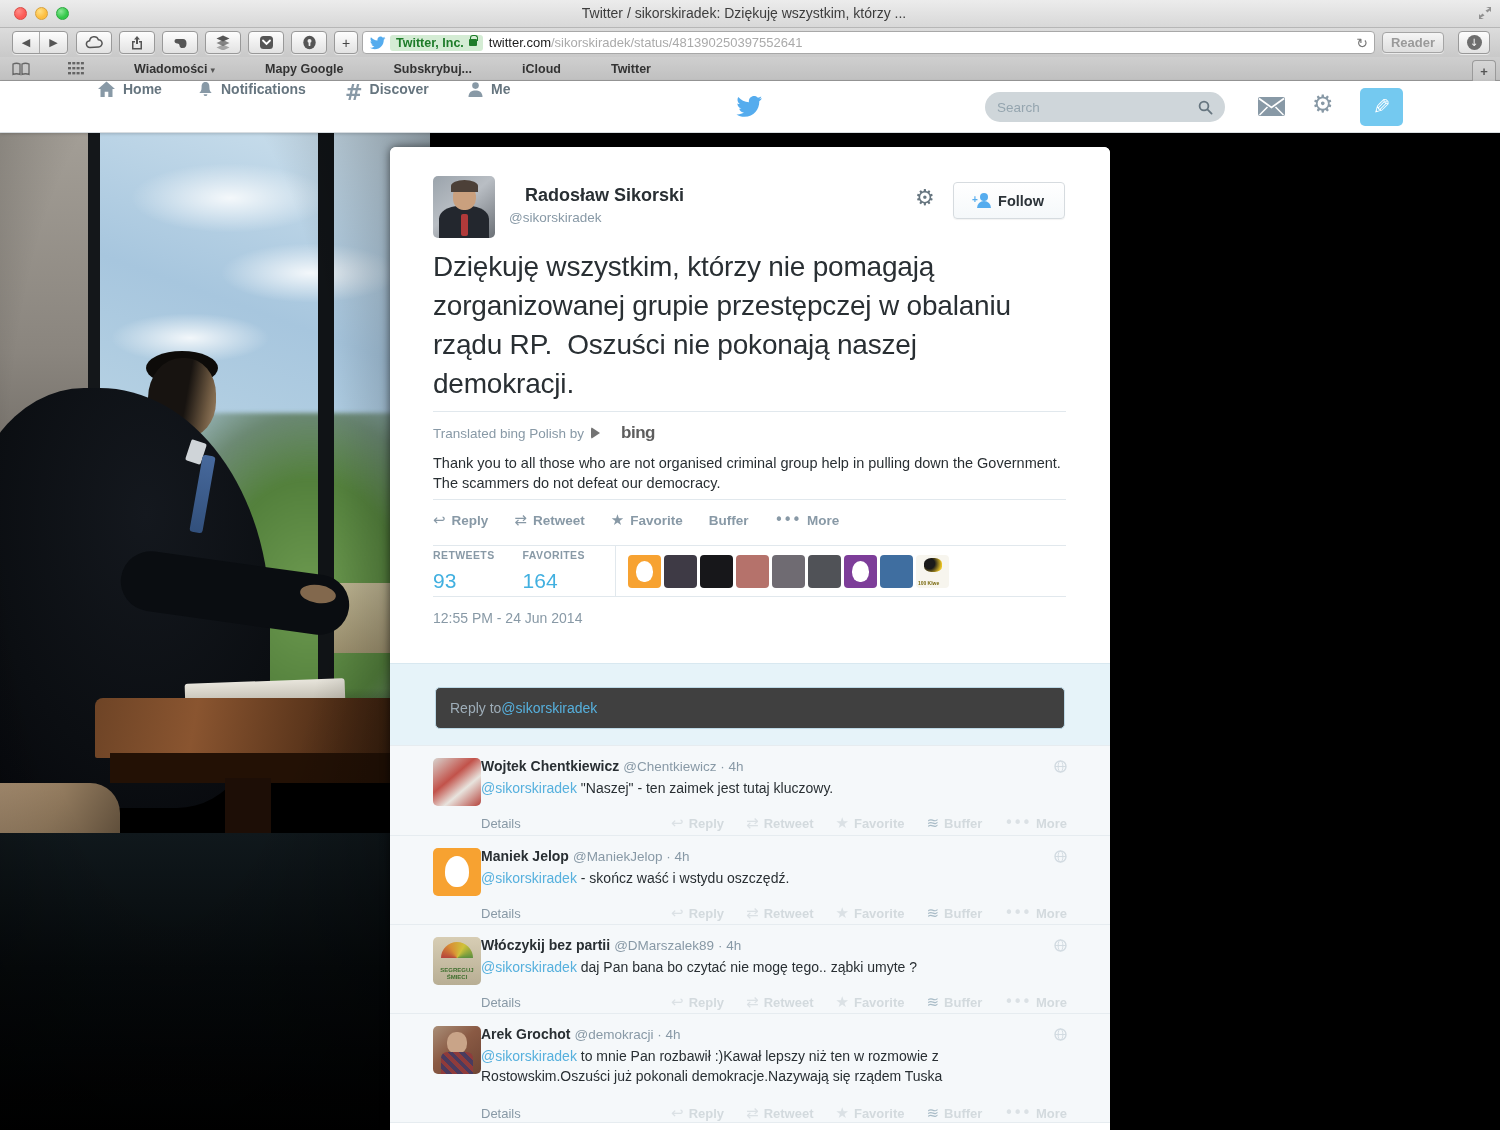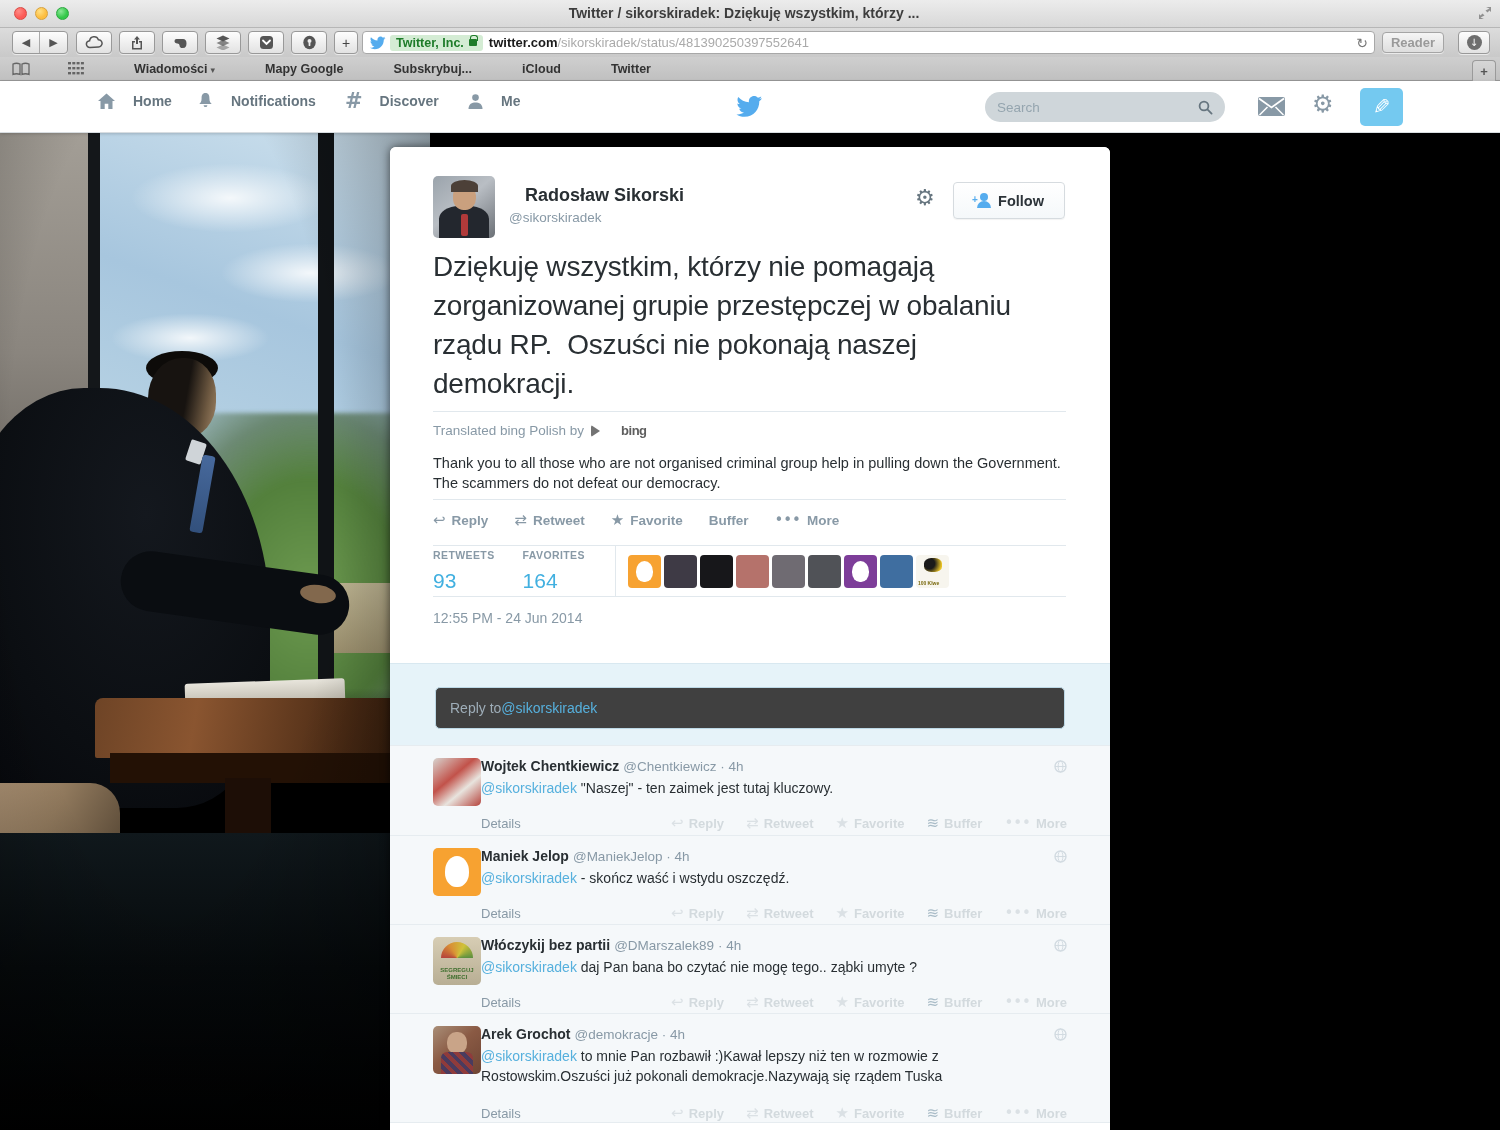--- a/index.html
+++ b/index.html
@@ -9,41 +9,41 @@
 
   
   .titlebar { position:absolute; left:0; top:0; width:1500px; height:28px;
     background:linear-gradient(#ececec,#d8d8d8); border-bottom:1px solid #b6b6b6; }
   .lights { position:absolute; left:14px; top:7px; display:flex; gap:8px; }
   .light { width:13px; height:13px; border-radius:50%; }
   .light.red { background:radial-gradient(circle at 35% 30%, #ff8a85,#fc5b57 60%); border:1px solid #d94a44; }
   .light.yellow { background:radial-gradient(circle at 35% 30%, #ffe084,#fdbe41 60%); border:1px solid #d8a13a; }
   .light.green { background:radial-gradient(circle at 35% 30%, #8ce897,#34c84a 60%); border:1px solid #2aa83e; }
   .wintitle { position:absolute; left:0; right:12px; top:5px; text-align:center;
-    font-size:14px; color:#3d3d3d; font-weight:bold; }
+    font-size:14px; color:#3d3d3d; font-weight:normal; }
   .fsicon { position:absolute; right:8px; top:6px; width:14px; height:14px; opacity:.65; }
 
   .toolbar { position:absolute; left:0; top:28px; width:1500px; height:29px;
     background:linear-gradient(#dcdcdc,#c9c9c9); }
   .tbtn { position:absolute; top:3px; height:23px; border:1px solid #999;
     border-radius:4px; background:linear-gradient(#fdfdfd,#e2e2e2);
     box-shadow:0 1px 0 rgba(255,255,255,.6); display:flex; align-items:center; justify-content:center; }
   .navgroup { left:12px; width:56px; }
   .navgroup .half { width:27px; height:100%; display:flex; align-items:center; justify-content:center;
     font-size:11px; color:#555; font-family:"DejaVu Sans",sans-serif; }
   .navgroup .half:first-child { border-right:1px solid #aaa; }
   .urlfield { position:absolute; left:362px; top:3px; width:1013px; height:23px; background:#fff;
     border:1px solid #a8a8a8; border-radius:4px; display:flex; align-items:center; padding:0 6px;
     font-size:13px; }
   .certpill { background:#d4ecd4; border-radius:3px; padding:1px 6px; margin:0 6px 0 4px;
     color:#1e7c2a; font-weight:bold; font-size:12.5px; display:flex; align-items:center; gap:4px; }
   .lock { display:inline-block; width:8px; height:7px; background:#1e7c2a; border-radius:1px; position:relative; margin-left:1px;}
   .lock:before { content:""; position:absolute; left:1px; top:-4px; width:6px; height:5px;
     border:1.5px solid #1e7c2a; border-bottom:none; border-radius:3px 3px 0 0; }
-  .urlsite { color:#1a1a1a; font-weight:bold; }
+  .urlsite { color:#1a1a1a; font-weight:normal; }
   .urlpath { color:#aaa; }
   .refresh { margin-left:auto; color:#777; font-size:14px; font-family:"DejaVu Sans",sans-serif; }
   .readerbtn { position:absolute; left:1382px; top:4px; width:62px; height:21px; border:1px solid #a5a5a5;
     border-radius:4px; background:linear-gradient(#f5f5f5,#dedede); color:#9a9a9a; font-size:13px;
     display:flex; align-items:center; justify-content:center;font-weight:bold; }
   .dlbtn { position:absolute; left:1458px; top:3px; width:32px; height:23px; }
   .dlcircle { width:15px; height:15px; border-radius:50%; background:#6e6e6e; color:#fff;
     font-size:10px; display:flex; align-items:center; justify-content:center; font-family:"DejaVu Sans",sans-serif;}
 
   .bookmarksbar { position:absolute; left:0; top:57px; width:1500px; height:24px;
@@ -52,21 +52,21 @@
   .bm-icon { margin-left:12px; opacity:.75; }
   .bm-item { margin-left:26px; cursor:default; white-space:nowrap; }
   .bm-item .caret:after { content:"▾"; font-size:9px; color:#555; margin-left:3px; }
   .newtab { position:absolute; right:4px; top:3px; width:24px; height:21px; border:1px solid #9a9a9a;
     border-bottom:none; border-radius:4px 4px 0 0; background:linear-gradient(#d6d6d6,#c6c6c6);
     color:#555; font-size:13px; display:flex; align-items:center; justify-content:center; }
 
   
   .twnav { position:absolute; left:0; top:81px; width:1500px; height:52px; background:#fff;
     border-bottom:1px solid #d8dde1; box-shadow:0 1px 3px rgba(0,0,0,.18); z-index:30; }
-  .twnav-item { position:absolute; top:0; height:40px; display:flex; align-items:center; gap:17px;
+  .twnav-item { position:absolute; top:0; height:40px; display:flex; align-items:flex-start; gap:7px;
     color:#66757f; font-size:14px; font-weight:bold; cursor:pointer; }
   .twnav-item svg { fill:#8899a6; }
   .hashglyph { font-size:21px; font-weight:bold; color:#8899a6; font-family:"DejaVu Sans",sans-serif; }
   .twbird { position:absolute; left:735px; top:14px; }
   .searchpill { position:absolute; left:985px; top:11px; width:240px; height:30px; background:#cfd6da;
     border-radius:15px; display:flex; align-items:center; padding:0 12px; }
   .searchpill input { border:none; outline:none; background:transparent; flex:1; font-size:13.5px;
     color:#33414b; font-family:inherit; }
   .searchpill input::placeholder { color:#95a5af; }
   .mailicon { position:absolute; left:1258px; top:16px; }
@@ -145,21 +145,21 @@
   .fperson .pbody { position:absolute; left:3px; top:8px; width:14px; height:7px; border-radius:7px 7px 0 0; background:#55acee; }
   .fperson .pplus { position:absolute; left:-2px; top:1px; font-size:10px; font-weight:bold; color:#55acee; }
   .t-text { position:absolute; left:43px; top:100px; width:625px; font-size:28px; font-weight:300;
     color:#292f33; line-height:39px; letter-spacing:-.2px; white-space:pre-wrap; }
   .t-sep1 { position:absolute; left:43px; top:264px; width:633px; border-top:1px solid #e1e8ed; }
   .t-translated { position:absolute; left:43px; top:276px; font-size:13.5px; color:#8899a6;
     display:flex; align-items:center; gap:7px; }
   .binglogo { display:flex; align-items:center; gap:3px; cursor:pointer; }
   .bingmark { width:0; height:0; border-left:9px solid #737373; border-top:6px solid transparent;
     border-bottom:6px solid transparent; border-radius:2px; }
-  .bingtext { font-size:13px; font-weight:bold; color:#5e5e5e; letter-spacing:-.5px;padding-left:18px; }
+  .bingtext { font-size:17px; font-weight:bold; color:#5e5e5e; letter-spacing:-.5px;padding-left:18px; }
   .t-english { position:absolute; left:43px; top:306px; width:633px; font-size:14.5px; color:#292f33; line-height:20px; }
   .t-sep2 { position:absolute; left:43px; top:352px; width:633px; border-top:1px solid #e1e8ed; }
   .t-actions { position:absolute; left:43px; top:364px; display:flex; gap:26px; font-size:13.5px;
     color:#8899a6; font-weight:bold; }
   .t-actions .act { display:flex; align-items:center; gap:6px; cursor:pointer; }
   .aicon { font-family:"DejaVu Sans",sans-serif; font-size:15px; font-weight:normal; }
   .t-stats { position:absolute; left:43px; top:398px; width:633px; height:52px;
     border-top:1px solid #e1e8ed; border-bottom:1px solid #e1e8ed; display:flex; align-items:center; }
   .statblk { padding-right:28px; }
   .statlabel { font-size:10.5px; color:#8899a6; font-weight:bold; letter-spacing:.4px; }
@@ -606,21 +606,21 @@
               <circle cx="6.5" cy="6.5" r="5.5" fill="none" stroke="#ccd6dd" stroke-width="1.4"></circle>
               <ellipse cx="6.5" cy="6.5" rx="2.4" ry="5.5" fill="none" stroke="#ccd6dd" stroke-width="1"></ellipse>
               <line x1="1" y1="6.5" x2="12" y2="6.5" stroke="#ccd6dd" stroke-width="1"></line>
             </svg>
         </div>
       </div>
 
       <div class="reply h109">
         <div class="ravatar av-r3"></div>
         <div class="rbody">
-          <div class="rline1"><span class="rname">Arek Grochot</span><span>@demokracje</span> <span class="rtime">4h</span></div>
+          <div class="rline1"><span class="rname">Arek Grochot</span><span>@demokracji</span> <span class="rtime">4h</span></div>
           <div class="rtext"><span class="rmention">@sikorskiradek</span><span> to mnie Pan rozbawił :)Kawał lepszy niż ten w rozmowie z Rostowskim.Oszuści już pokonali demokracje.Nazywają się rządem Tuska</span></div>
           <div class="rfooter f80">
             <span class="rdetails">Details</span>
             <span class="rfade">
               <span class="act">
                   <span class="aicon">↩</span>
                   <span>Reply</span>
                 </span>
               <span class="act">
                   <span class="aicon">⇄</span>

